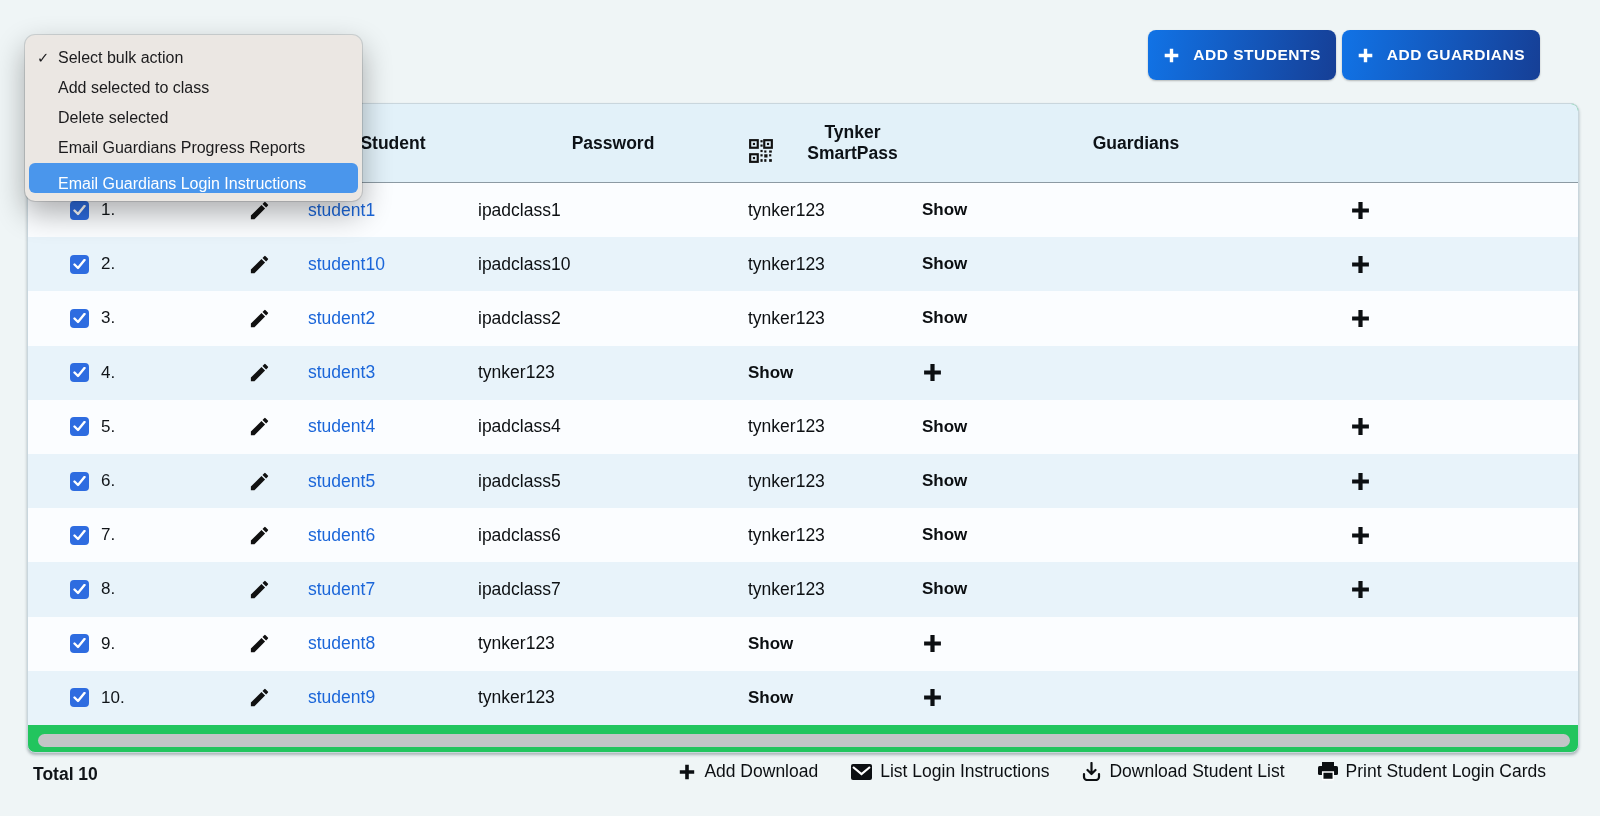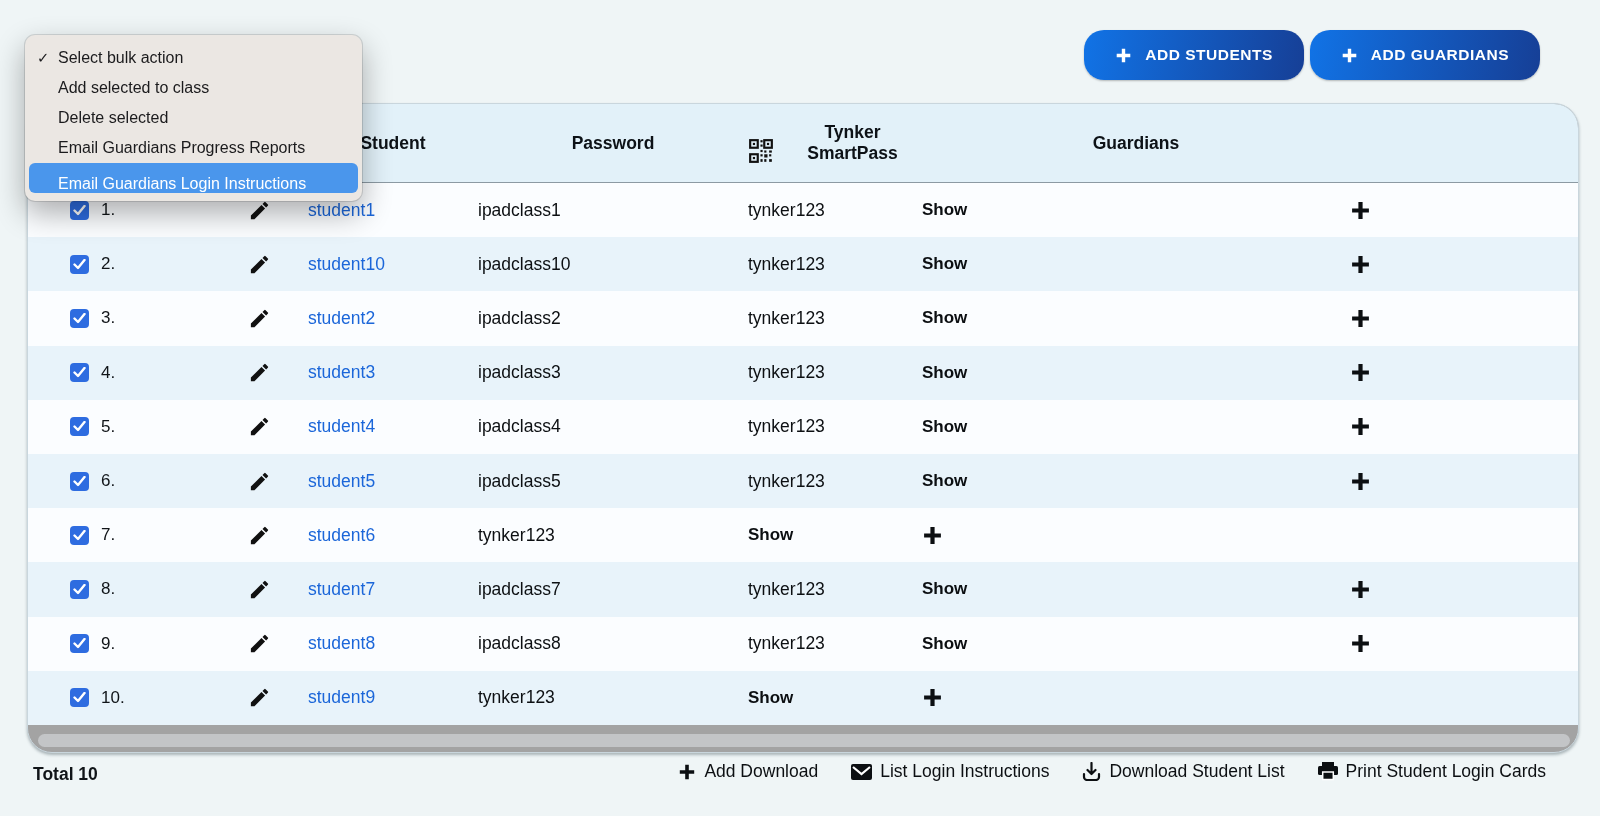--- a/index.html
+++ b/index.html
@@ -5,31 +5,31 @@
   html,body{margin:0;padding:0;}
   body{
     width:1600px;height:816px;position:relative;overflow:hidden;
     background:var(--page-bg,#eff5f6);
     font-family:"Liberation Sans",sans-serif;color:#101418;
   }
 
   
   .btn-row{position:absolute;top:30px;right:60px;display:flex;gap:6px;z-index:2;}
   .btn{
-    height:50px;padding:0 31px;border-radius:20px;border:none;cursor:pointer;
+    height:50px;padding:0 15px;border-radius:8px;border:none;cursor:pointer;
     background:linear-gradient(100deg,var(--btn-grad-start,#1173e6) 0%,var(--btn-grad-end,#163f96) 100%);
     color:#fff;font-weight:bold;font-size:15.5px;letter-spacing:.5px;
     display:flex;align-items:center;gap:13px;font-family:inherit;
     box-shadow:0 1px 2px rgba(0,0,0,.25);
   }
 
   
   .table-card{
     position:absolute;left:27px;top:103px;width:1550px;height:648px;
-    background:#a3a3a3;border:1px solid #c9d6dd;border-radius:25px;
+    background:#22c55e;border:1px solid #c9d6dd;border-radius:8px;
     box-shadow:0 2px 3px rgba(40,60,70,.35);overflow:hidden;
   }
   .grid-row{
     display:grid;grid-template-columns:220px 60px 170px 270px 174px 428px 1fr;
     align-items:center;
   }
   .thead{
     height:78px;background:var(--header-bg,#e2f1f9);
     border-bottom:1px solid #8c9aa3;
   }
@@ -246,21 +246,20 @@
         <div class="cell edit-btn">
           <span>
             <svg width="23" height="23" viewBox="0 0 24 24">
               <path fill="#111" d="M3 17.25V21h3.75L17.81 9.94l-3.75-3.75L3 17.25zM20.71 7.04a1 1 0 0 0 0-1.41l-2.34-2.34a1 1 0 0 0-1.41 0l-1.83 1.83 3.75 3.75 1.83-1.83z"></path>
             </svg>
           </span>
         </div>
         <div class="cell">
           <a class="student-link">student3</a>
         </div>
-        <div class="cell plain-text">ipadclass3</div>
         <div class="cell plain-text">tynker123</div>
         <div class="cell">
           <span class="show-link">Show</span>
         </div>
         <div class="cell plus-btn">
           <span>
             <svg width="21" height="21" viewBox="0 0 20 20">
               <path d="M8 2h4v6h6v4h-6v6H8v-6H2V8h6z" fill="#0c0f12"></path>
             </svg>
           </span>
@@ -345,20 +344,21 @@
         <div class="cell edit-btn">
           <span>
             <svg width="23" height="23" viewBox="0 0 24 24">
               <path fill="#111" d="M3 17.25V21h3.75L17.81 9.94l-3.75-3.75L3 17.25zM20.71 7.04a1 1 0 0 0 0-1.41l-2.34-2.34a1 1 0 0 0-1.41 0l-1.83 1.83 3.75 3.75 1.83-1.83z"></path>
             </svg>
           </span>
         </div>
         <div class="cell">
           <a class="student-link">student6</a>
         </div>
+        <div class="cell plain-text">ipadclass6</div>
         <div class="cell plain-text">tynker123</div>
         <div class="cell">
           <span class="show-link">Show</span>
         </div>
         <div class="cell plus-btn">
           <span>
             <svg width="21" height="21" viewBox="0 0 20 20">
               <path d="M8 2h4v6h6v4h-6v6H8v-6H2V8h6z" fill="#0c0f12"></path>
             </svg>
           </span>
@@ -410,21 +410,20 @@
         <div class="cell edit-btn">
           <span>
             <svg width="23" height="23" viewBox="0 0 24 24">
               <path fill="#111" d="M3 17.25V21h3.75L17.81 9.94l-3.75-3.75L3 17.25zM20.71 7.04a1 1 0 0 0 0-1.41l-2.34-2.34a1 1 0 0 0-1.41 0l-1.83 1.83 3.75 3.75 1.83-1.83z"></path>
             </svg>
           </span>
         </div>
         <div class="cell">
           <a class="student-link">student8</a>
         </div>
-        <div class="cell plain-text">ipadclass8</div>
         <div class="cell plain-text">tynker123</div>
         <div class="cell">
           <span class="show-link">Show</span>
         </div>
         <div class="cell plus-btn">
           <span>
             <svg width="21" height="21" viewBox="0 0 20 20">
               <path d="M8 2h4v6h6v4h-6v6H8v-6H2V8h6z" fill="#0c0f12"></path>
             </svg>
           </span>

